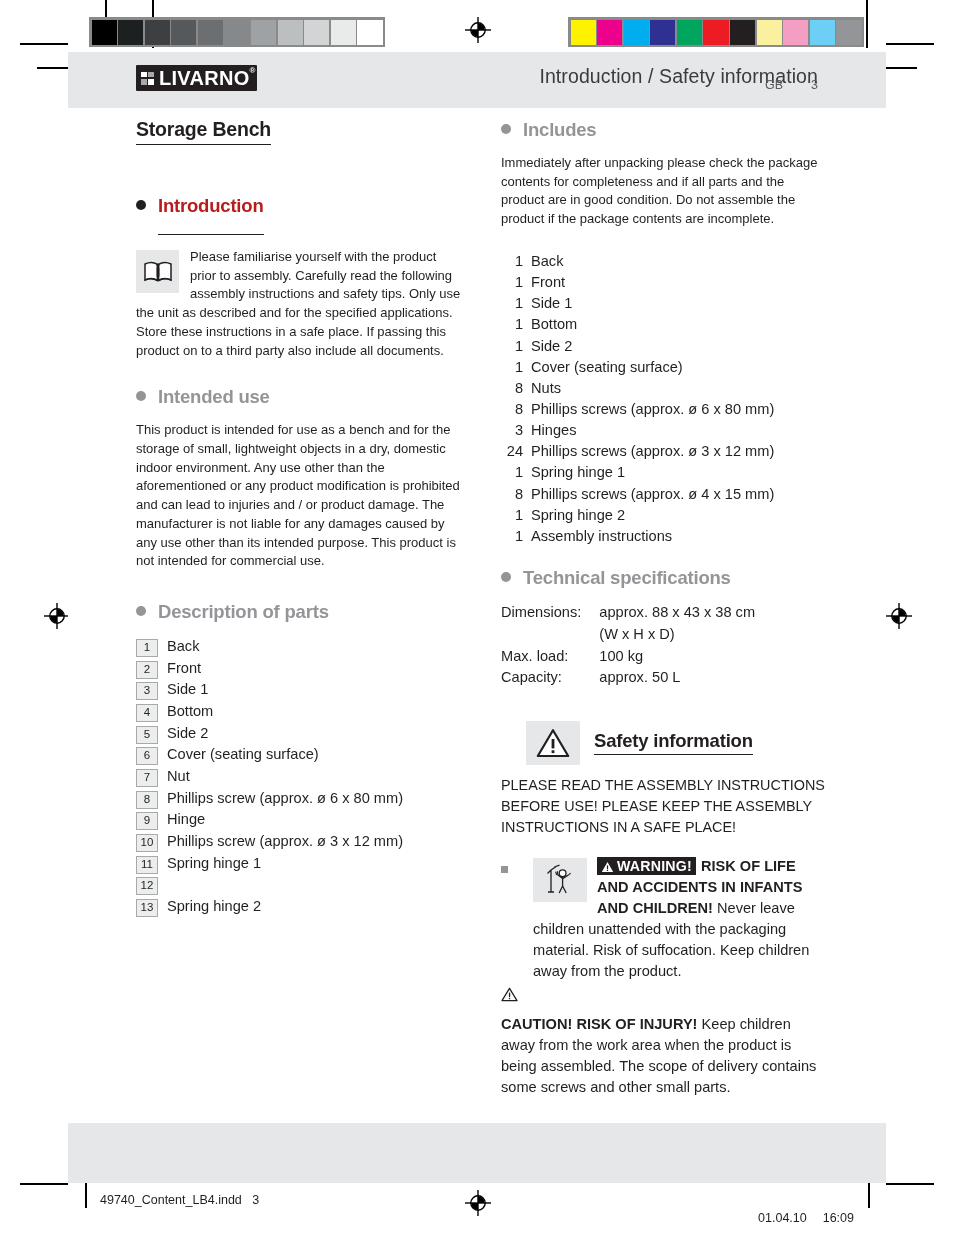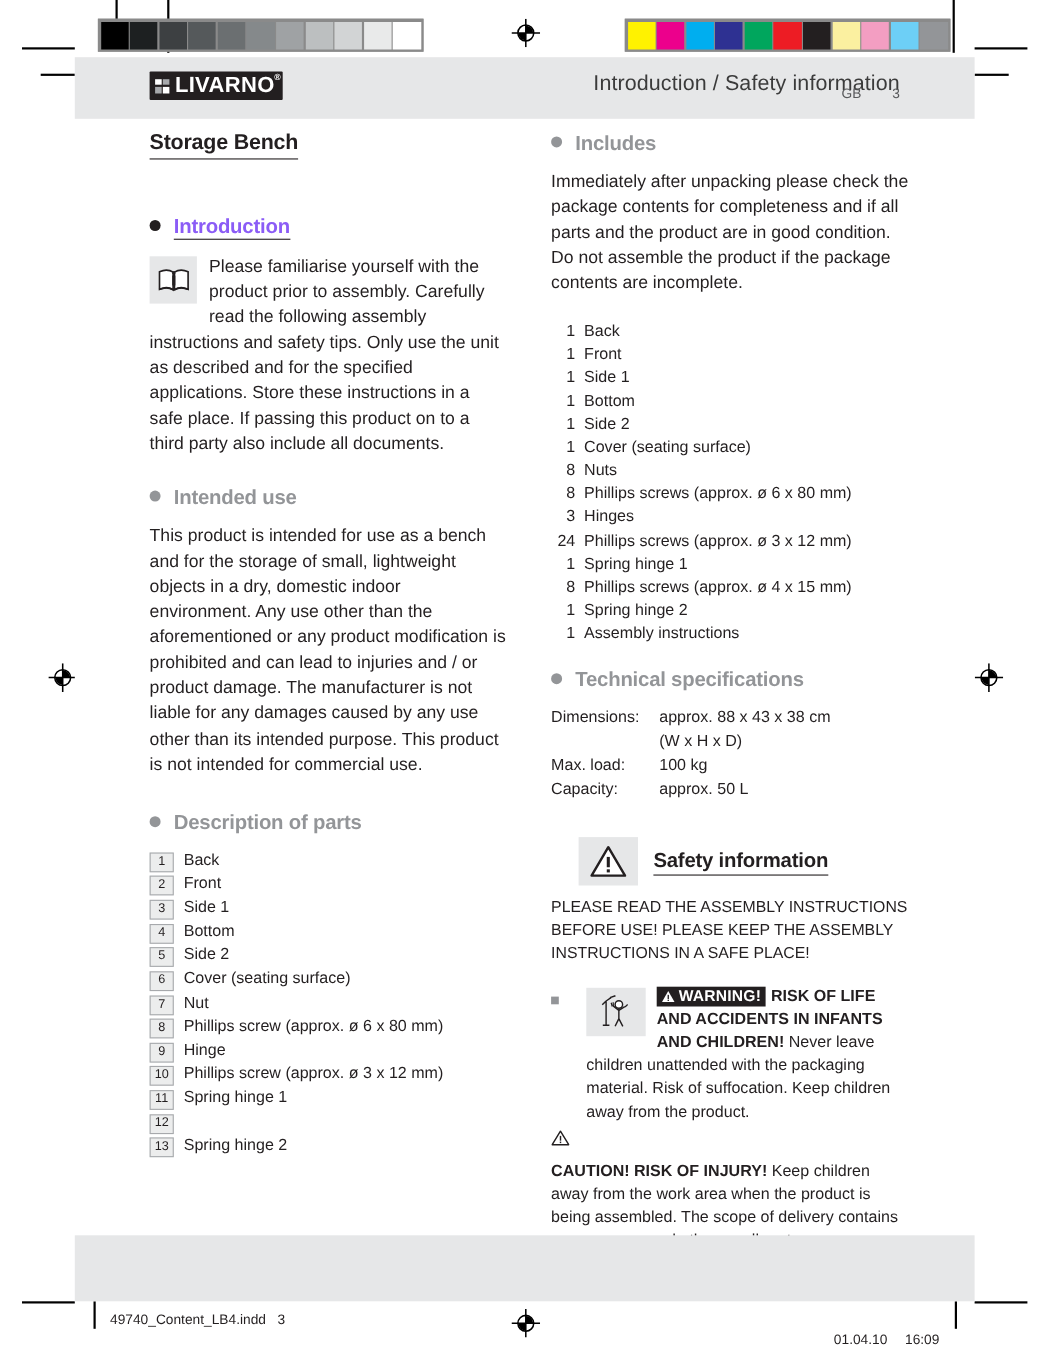--- a/index.html
+++ b/index.html
@@ -109,27 +109,27 @@
     display: flex; align-items: baseline; gap: 12px;
     margin: 0 0 13px 0;
   }
   .sec .dot {
     width: 10px; height: 10px; border-radius: 50%;
     background: #231f20; flex: none; position: relative; top: -2px;
   }
   .sec .dot.gray { background: #939598; }
   .sec h2 {
     font-size: 18.5px; font-weight: 700; margin: 0;
-    color: #8b5cf6; letter-spacing: -.2px;
-    border-bottom: 1.6px solid #231f20; padding-bottom: 0;
+    color: #b91c1c; letter-spacing: -.2px;
+    border-bottom: 1.6px solid #231f20; padding-bottom: 17px;
   }
   .sec h2.gray { color: #939598; border-bottom: none; padding-bottom: 0; }
 
   p.body {
-    font-size: 16px; line-height: 1.44; margin: 0 0 16px 0;
+    font-size: 13px; line-height: 1.44; margin: 0 0 16px 0;
     color: #231f20; text-align: left;
   }
 
   .icon-box {
     width: 43px; height: 43px; background: #e6e7e8;
     float: left; margin: 2px 11px 2px 0;
     display: flex; align-items: center; justify-content: center;
   }
 
   

